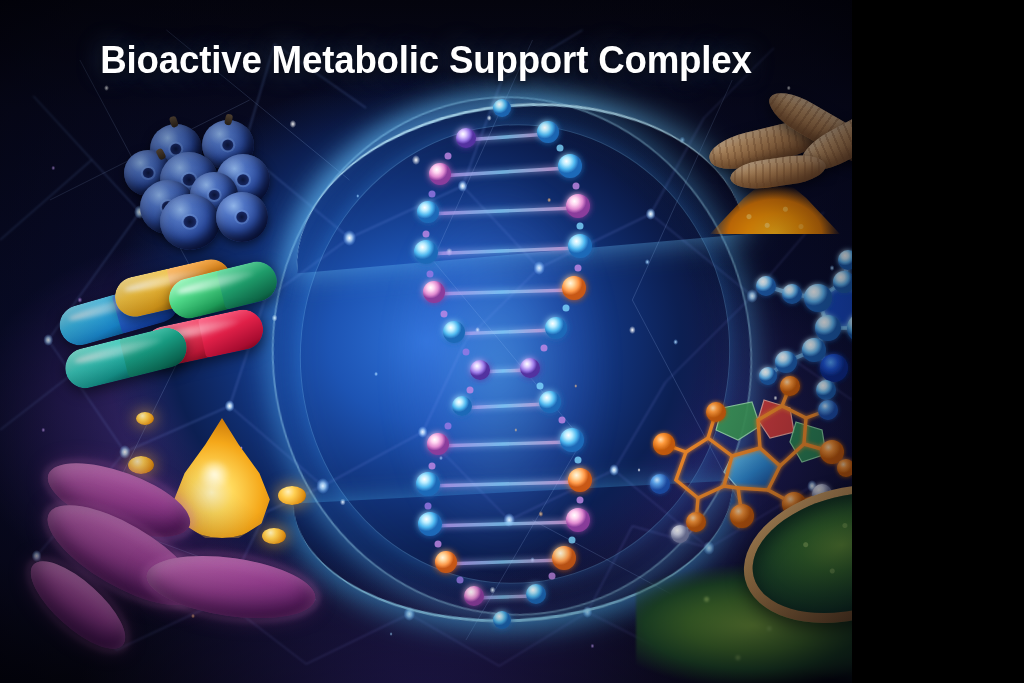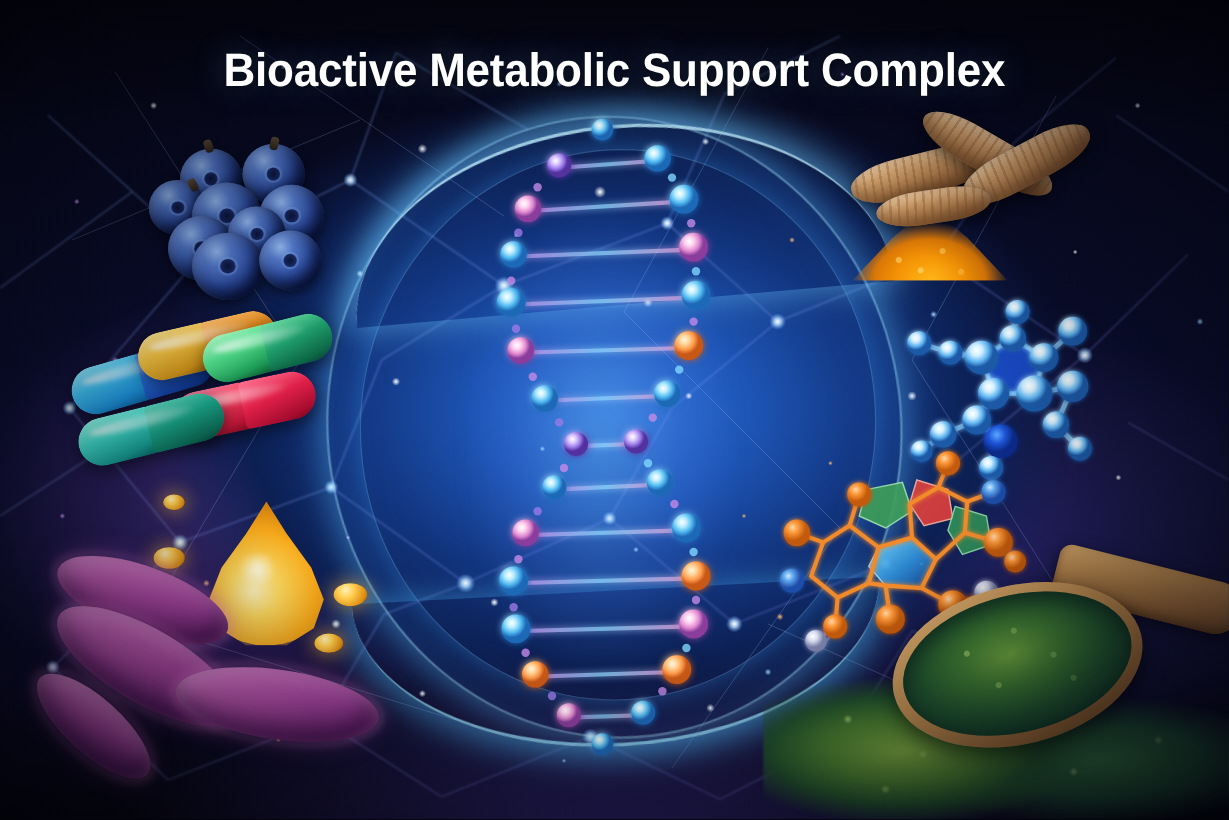--- a/index.html
+++ b/index.html
@@ -3,21 +3,21 @@
 <meta charset="utf-8">
 <title>Bioactive Metabolic Support Complex</title>
 <style>
   * { margin:0; padding:0; box-sizing:border-box; }
   html,body{
     background:#000;
     font-family:"Liberation Sans", sans-serif;
   }
   #stage{
     position:relative;
-    width:1024px; height:683px;
+    width:852px; height:683px;
     overflow:hidden;
     background:#060616;
     text-decoration:underline;
   }
 
   
   .bg-base{
     position:absolute; inset:0;
     background:
       radial-gradient(ellipse 44% 46% at 50% 50%, #2f72d8 0%, #1d54b4 26%, #12357f 48%, #0c1f52 68%, rgba(8,14,42,0) 86%),

